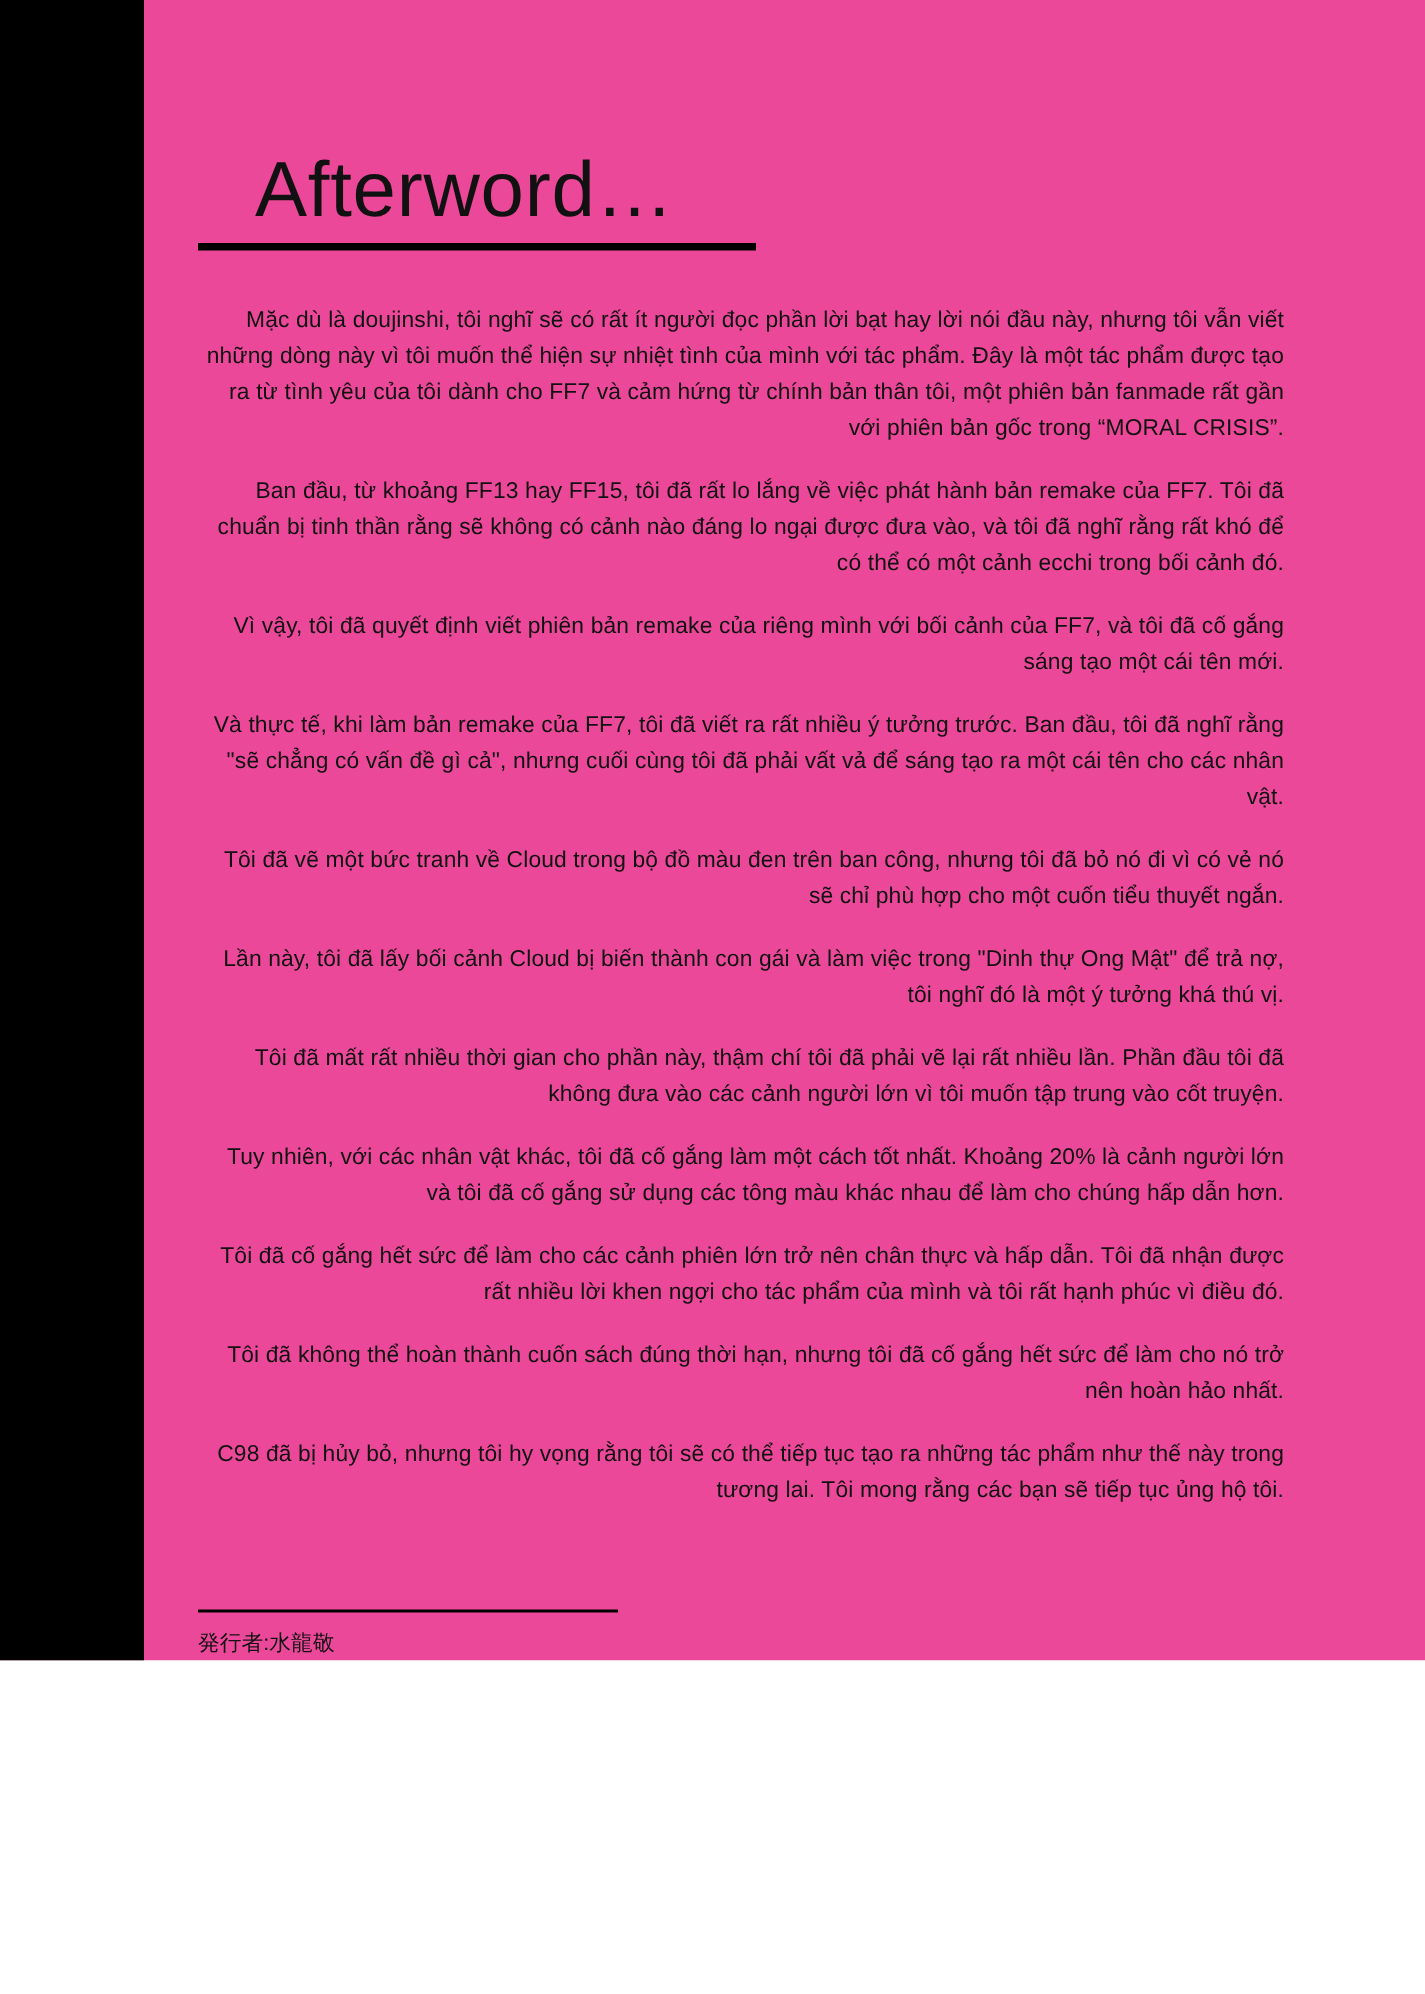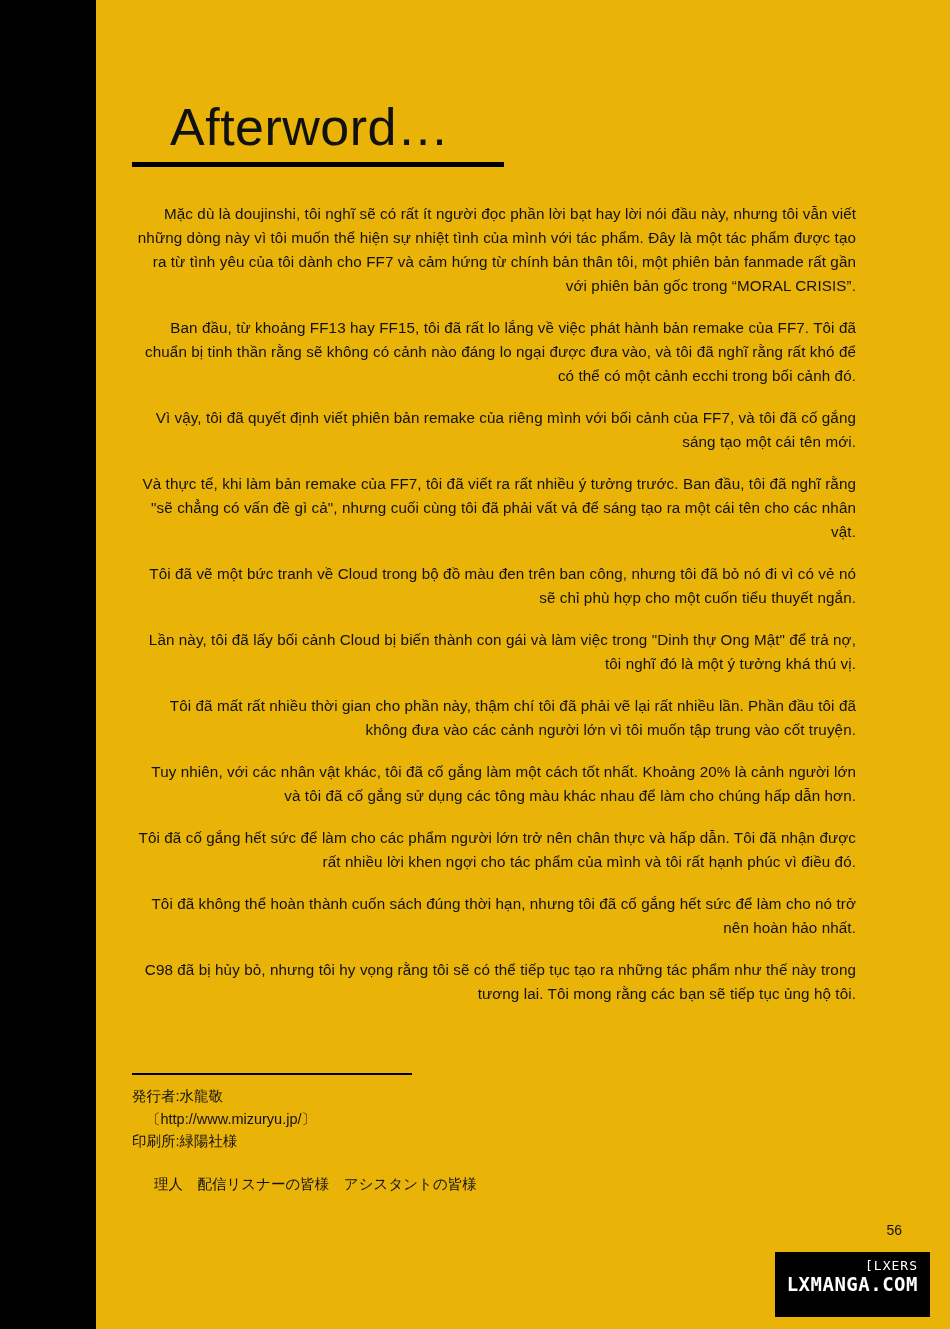--- a/index.html
+++ b/index.html
@@ -6,22 +6,22 @@
     margin: 0;
     padding: 0;
     background: #ffffff;
   }
   body {
     font-family: "Liberation Sans", sans-serif;
   }
   .page {
     position: relative;
     width: 950px;
-    height: 1329px;
-    background: #eab308;
+    height: 1107px;
+    background: #ec4899;
     overflow: hidden;
   }
   
   .left-bar {
     position: absolute;
     left: 0;
     top: 0;
     width: 96px;
     height: 1329px;
     background: #000000;
@@ -141,21 +141,21 @@
 
     <div class="body-text">
       <p class="para">Mặc dù là doujinshi, tôi nghĩ sẽ có rất ít người đọc phần lời bạt hay lời nói đầu này, nhưng tôi vẫn viết những dòng này vì tôi muốn thể hiện sự nhiệt tình của mình với tác phẩm. Đây là một tác phẩm được tạo ra từ tình yêu của tôi dành cho FF7 và cảm hứng từ chính bản thân tôi, một phiên bản fanmade rất gần với phiên bản gốc trong “MORAL CRISIS”.</p>
       <p class="para">Ban đầu, từ khoảng FF13 hay FF15, tôi đã rất lo lắng về việc phát hành bản remake của FF7. Tôi đã chuẩn bị tinh thần rằng sẽ không có cảnh nào đáng lo ngại được đưa vào, và tôi đã nghĩ rằng rất khó để có thể có một cảnh ecchi trong bối cảnh đó.</p>
       <p class="para">Vì vậy, tôi đã quyết định viết phiên bản remake của riêng mình với bối cảnh của FF7, và tôi đã cố gắng sáng tạo một cái tên mới.</p>
       <p class="para">Và thực tế, khi làm bản remake của FF7, tôi đã viết ra rất nhiều ý tưởng trước. Ban đầu, tôi đã nghĩ rằng "sẽ chẳng có vấn đề gì cả", nhưng cuối cùng tôi đã phải vất vả để sáng tạo ra một cái tên cho các nhân vật.</p>
       <p class="para">Tôi đã vẽ một bức tranh về Cloud trong bộ đồ màu đen trên ban công, nhưng tôi đã bỏ nó đi vì có vẻ nó sẽ chỉ phù hợp cho một cuốn tiểu thuyết ngắn.</p>
       <p class="para">Lần này, tôi đã lấy bối cảnh Cloud bị biến thành con gái và làm việc trong "Dinh thự Ong Mật" để trả nợ, tôi nghĩ đó là một ý tưởng khá thú vị.</p>
       <p class="para">Tôi đã mất rất nhiều thời gian cho phần này, thậm chí tôi đã phải vẽ lại rất nhiều lần. Phần đầu tôi đã không đưa vào các cảnh người lớn vì tôi muốn tập trung vào cốt truyện.</p>
       <p class="para">Tuy nhiên, với các nhân vật khác, tôi đã cố gắng làm một cách tốt nhất. Khoảng 20% là cảnh người lớn và tôi đã cố gắng sử dụng các tông màu khác nhau để làm cho chúng hấp dẫn hơn.</p>
-      <p class="para">Tôi đã cố gắng hết sức để làm cho các phẩm người lớn trở nên chân thực và hấp dẫn. Tôi đã nhận được rất nhiều lời khen ngợi cho tác phẩm của mình và tôi rất hạnh phúc vì điều đó.</p>
+      <p class="para">Tôi đã cố gắng hết sức để làm cho các cảnh phiên lớn trở nên chân thực và hấp dẫn. Tôi đã nhận được rất nhiều lời khen ngợi cho tác phẩm của mình và tôi rất hạnh phúc vì điều đó.</p>
       <p class="para">Tôi đã không thể hoàn thành cuốn sách đúng thời hạn, nhưng tôi đã cố gắng hết sức để làm cho nó trở nên hoàn hảo nhất.</p>
       <p class="para">C98 đã bị hủy bỏ, nhưng tôi hy vọng rằng tôi sẽ có thể tiếp tục tạo ra những tác phẩm như thế này trong tương lai. Tôi mong rằng các bạn sẽ tiếp tục ủng hộ tôi.</p>
     </div>
 
     <div class="colophon-rule"></div>
 
     <div class="colophon">
       <div>発行者:水龍敬</div>
       <div class="indent1">〔http://www.mizuryu.jp/〕</div>
       <div>印刷所:緑陽社様</div>

